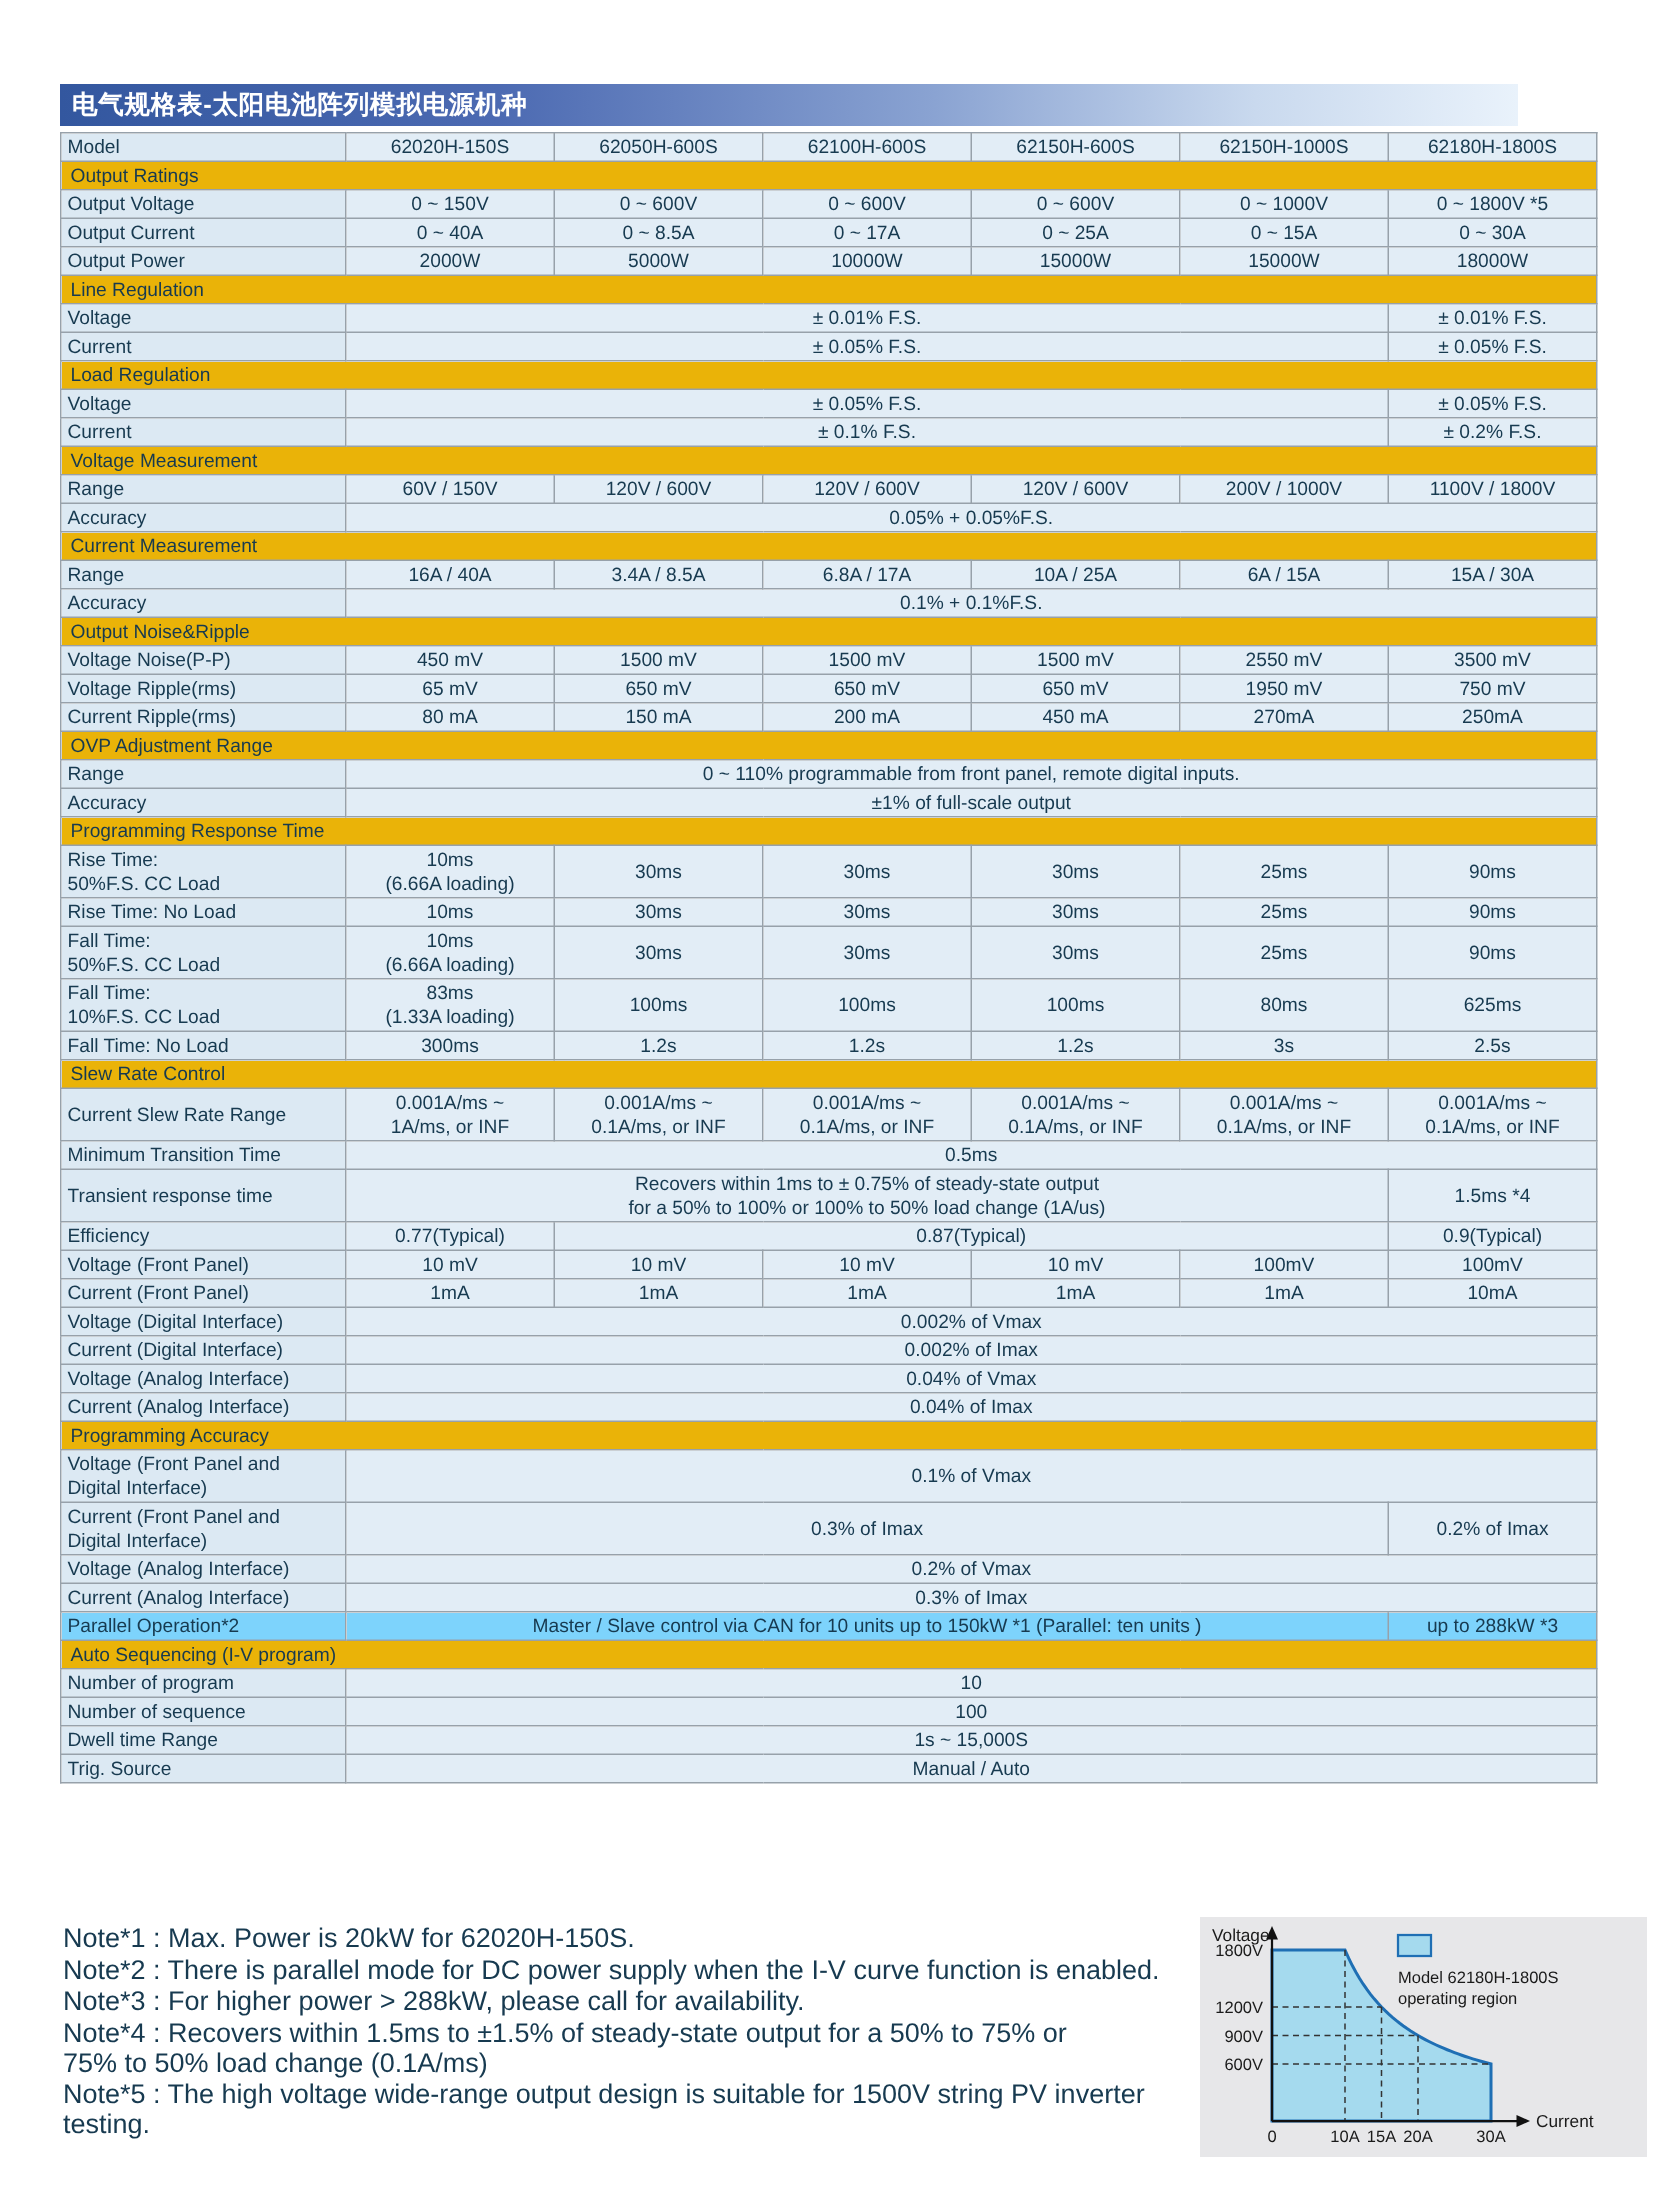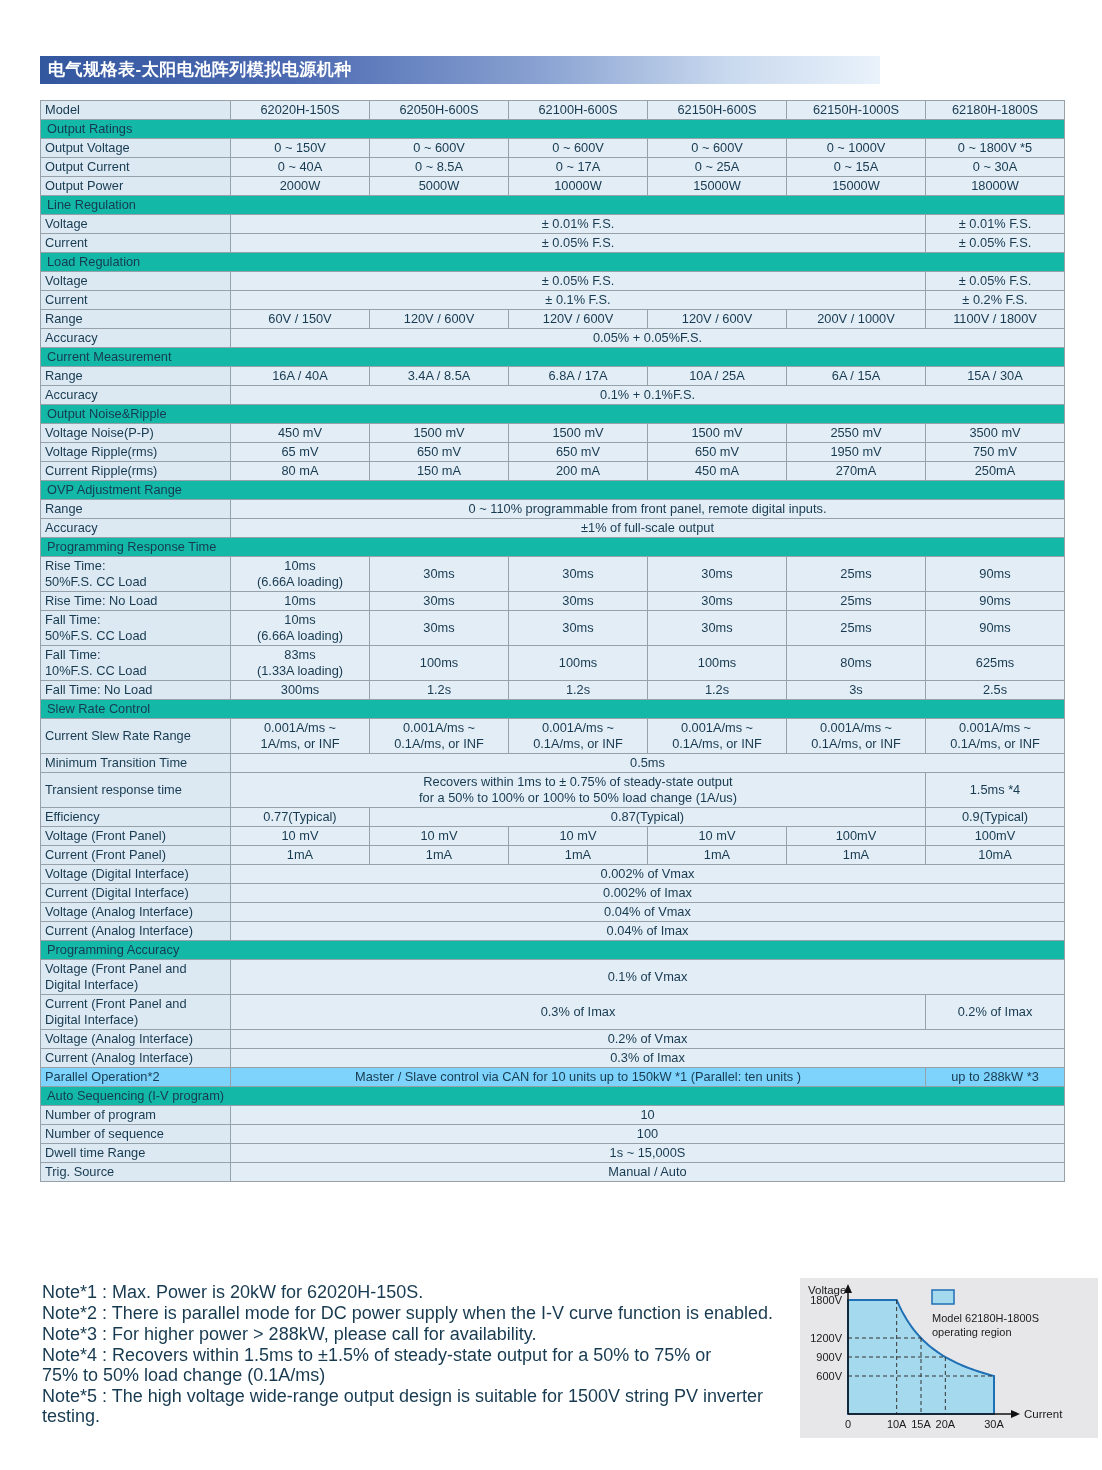--- a/index.html
+++ b/index.html
@@ -3,39 +3,39 @@
 <meta charset="utf-8">
 <style>
   html,body{margin:0;padding:0;}
   body{
     width:1102px;height:1470px;background:#ffffff;
     font-family:"Liberation Sans","DejaVu Sans",sans-serif;
     color:#173a50;position:relative;
   }
   .page{position:relative;width:1102px;height:1470px;overflow:hidden;}
   .title-bar{
-    position:absolute;left:40px;top:56px;width:840px;height:28px;
+    position:absolute;left:40px;top:56px;width:972px;height:28px;
     background:linear-gradient(90deg,#33579f 0%,#4c6ab2 30%,#8aa3d2 60%,#c9d9ee 82%,#e9f2fb 100%);
     color:#ffffff;font-weight:bold;font-size:17px;line-height:28px;
     padding-left:8px;box-sizing:border-box;letter-spacing:0.5px;
   }
   table.spec-table{
-    position:absolute;left:40px;top:100px;width:1024px;
+    position:absolute;left:40px;top:88px;width:1024px;
     border-collapse:collapse;table-layout:fixed;
     font-size:12.8px;
   }
   table.spec-table td{
     border:1px solid #97a1aa;
     padding:1px 4px;line-height:16px;
     white-space:pre-line;
     overflow:hidden;
   }
   td.label-cell{background:#dce9f3;text-align:left;padding-left:6px;}
   td.value-cell{background:#e2edf6;text-align:center;}
-  tr.section-row td{background:#14b8a6;text-align:left;padding-left:6px;}
+  tr.section-row td{background:#eab308;text-align:left;padding-left:6px;}
   tr.highlight td{background:#7dd3fc;}
   .notes{position:absolute;left:42px;top:1282px;width:740px;font-size:18px;line-height:20px;}
   .note-line{white-space:pre-line;margin:0 0 1px 0;}
   .chart-panel{position:absolute;left:800px;top:1278px;width:298px;height:160px;background:#e7e7e9;}
   .chart-panel svg{display:block;}
 </style>
 </head>
 <body>
 
 <div class="page">
@@ -109,20 +109,23 @@
         </tr>
         <tr class="data-row">
           <td class="label-cell">Voltage</td>
           <td class="value-cell" colspan="5">± 0.05% F.S.</td>
           <td class="value-cell">± 0.05% F.S.</td>
         </tr>
         <tr class="data-row">
           <td class="label-cell">Current</td>
           <td class="value-cell" colspan="5">± 0.1% F.S.</td>
           <td class="value-cell">± 0.2% F.S.</td>
+        </tr>
+        <tr class="section-row">
+          <td colspan="7">Voltage Measurement</td>
         </tr>
         <tr class="data-row">
           <td class="label-cell">Range</td>
           <td class="value-cell">60V / 150V</td>
           <td class="value-cell">120V / 600V</td>
           <td class="value-cell">120V / 600V</td>
           <td class="value-cell">120V / 600V</td>
           <td class="value-cell">200V / 1000V</td>
           <td class="value-cell">1100V / 1800V</td>
         </tr>

